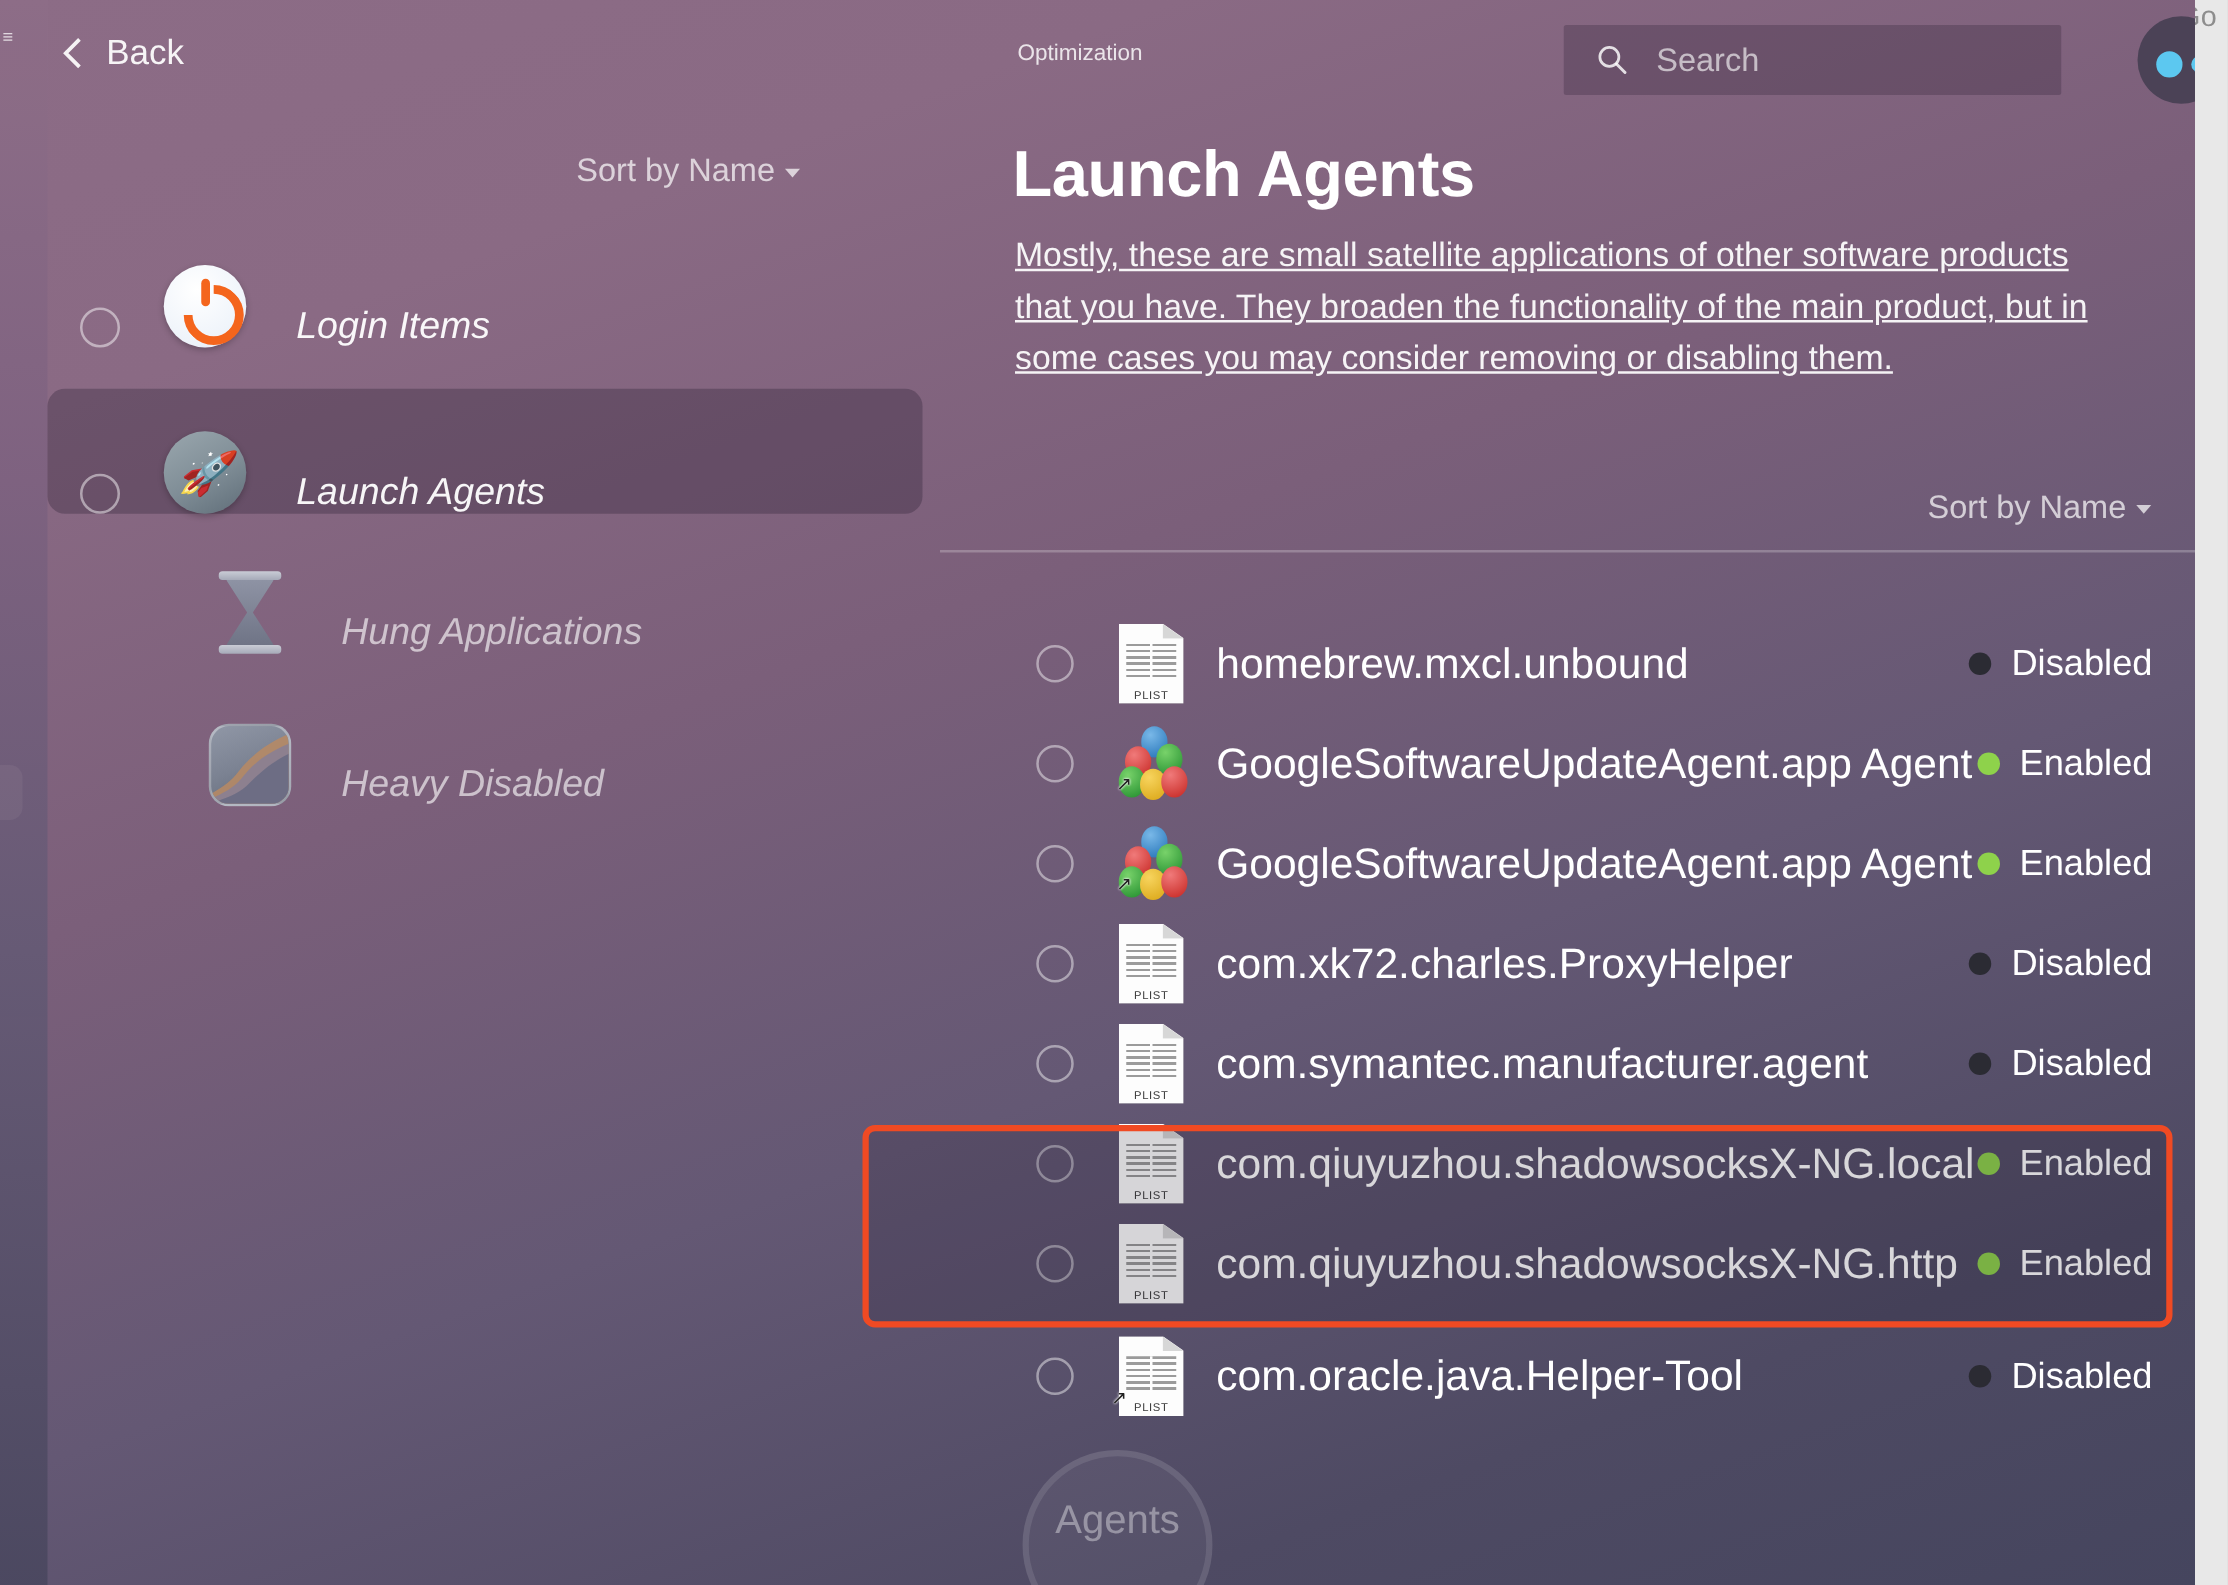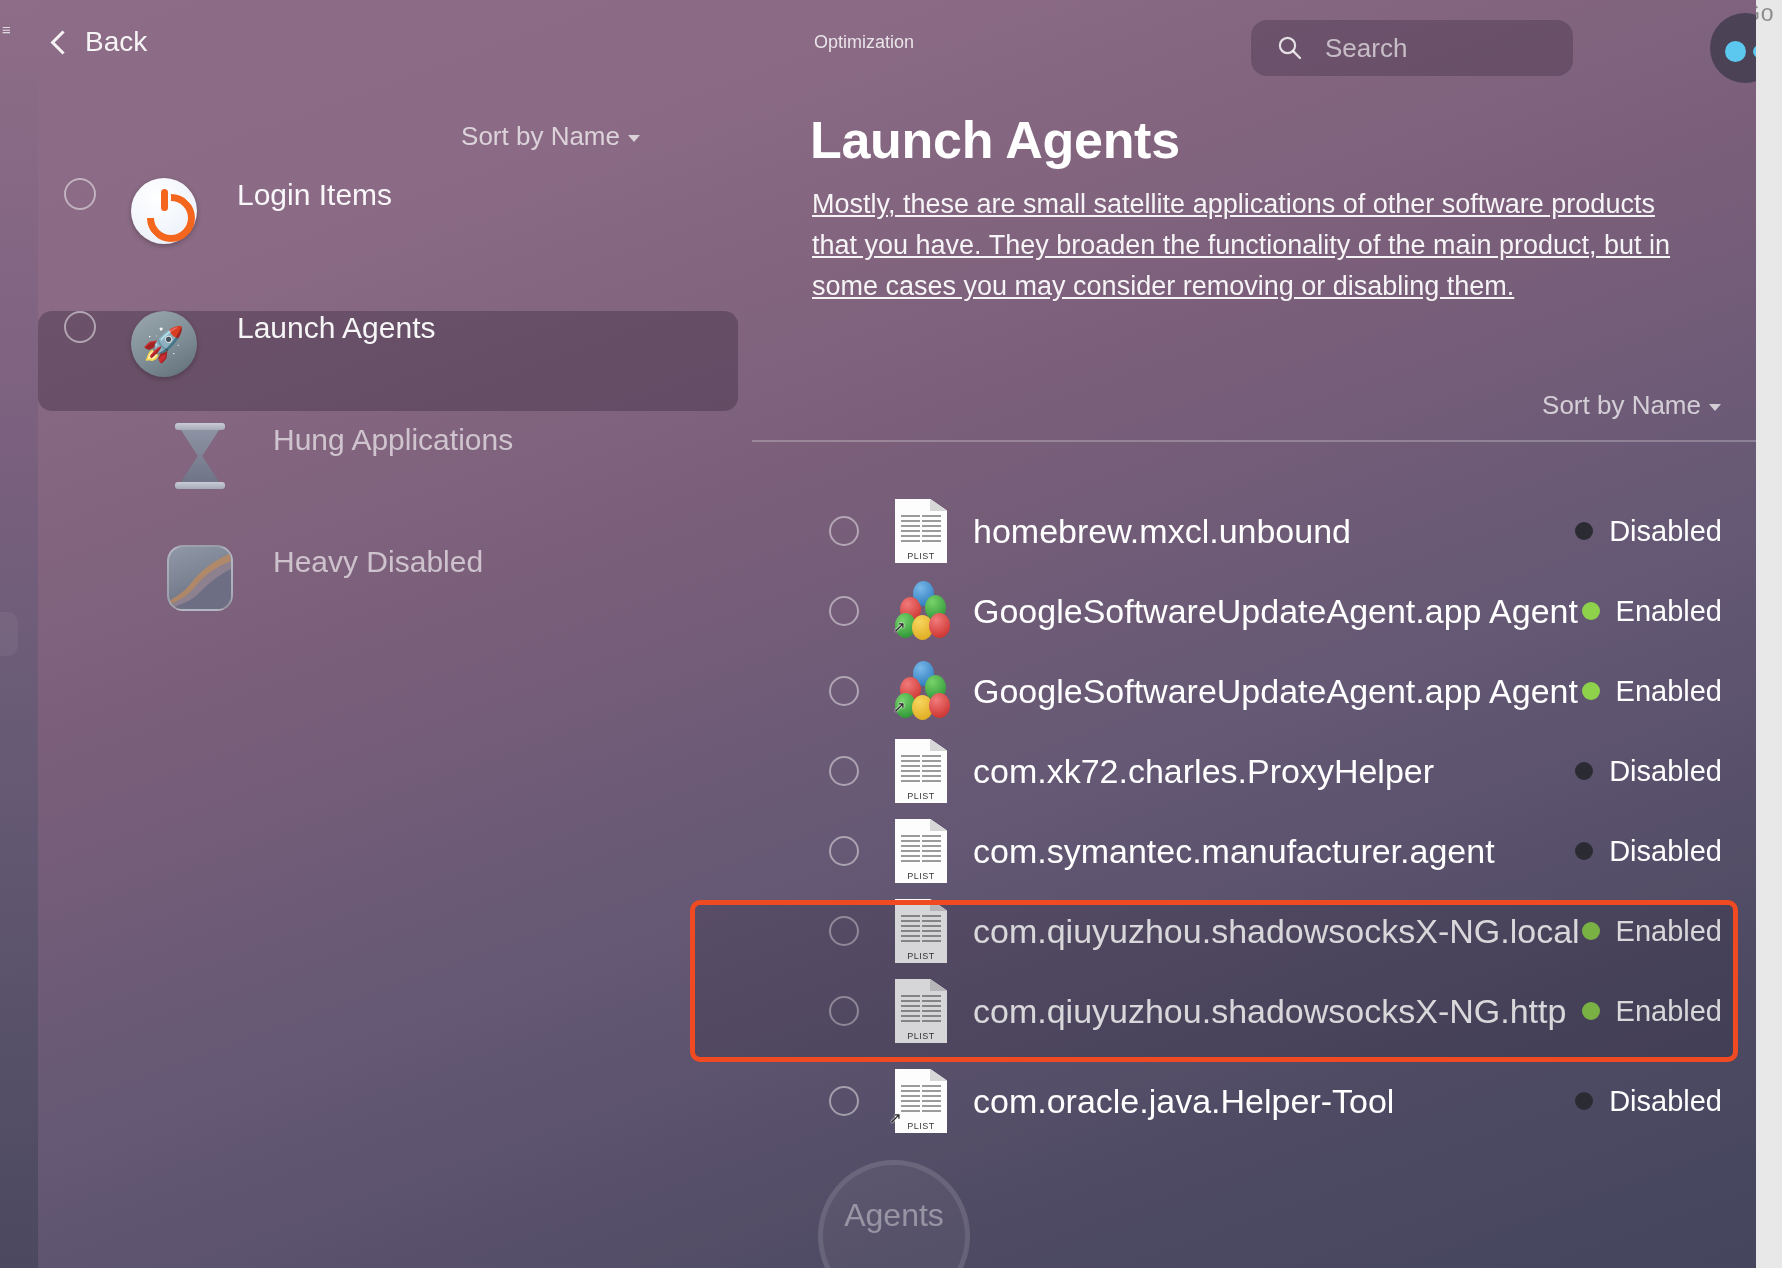--- a/index.html
+++ b/index.html
@@ -108,23 +108,23 @@
     position: absolute;
     left: 776px;
     top: 32px;
     font-size: 18px;
     color: rgba(255,255,255,0.82);
   }
   #search-box {
     position: absolute;
     left: 1213px;
     top: 20px;
-    width: 322px;
+    width: 398px;
     height: 56px;
-    border-radius: 16px;
+    border-radius: 2px;
     background: rgba(40,28,48,0.26);
     display: flex;
     align-items: center;
     padding-left: 26px;
     gap: 22px;
     cursor: text;
   }
   #search-icon svg { display:block; }
   #search-input {
     border: none;
@@ -191,23 +191,24 @@
     border-top: 7px solid rgba(255,255,255,0.70);
     vertical-align: middle;
   }
 
   .side-item {
     position: absolute;
     left: 0px;
     width: 700px;
     height: 100px;
     display: flex;
-    align-items: flex-start;
+    align-items: flex-end;
     border-radius: 14px;
     cursor: pointer;
+    font-style: italic;
   }
   .side-item.selected { background: rgba(35,25,45,0.30); }
 
   .side-radio {
     width: 32px;
     height: 32px;
     border-radius: 50%;
     border: 2px solid rgba(255,255,255,0.48);
     margin-left: 26px;
     flex: none;

